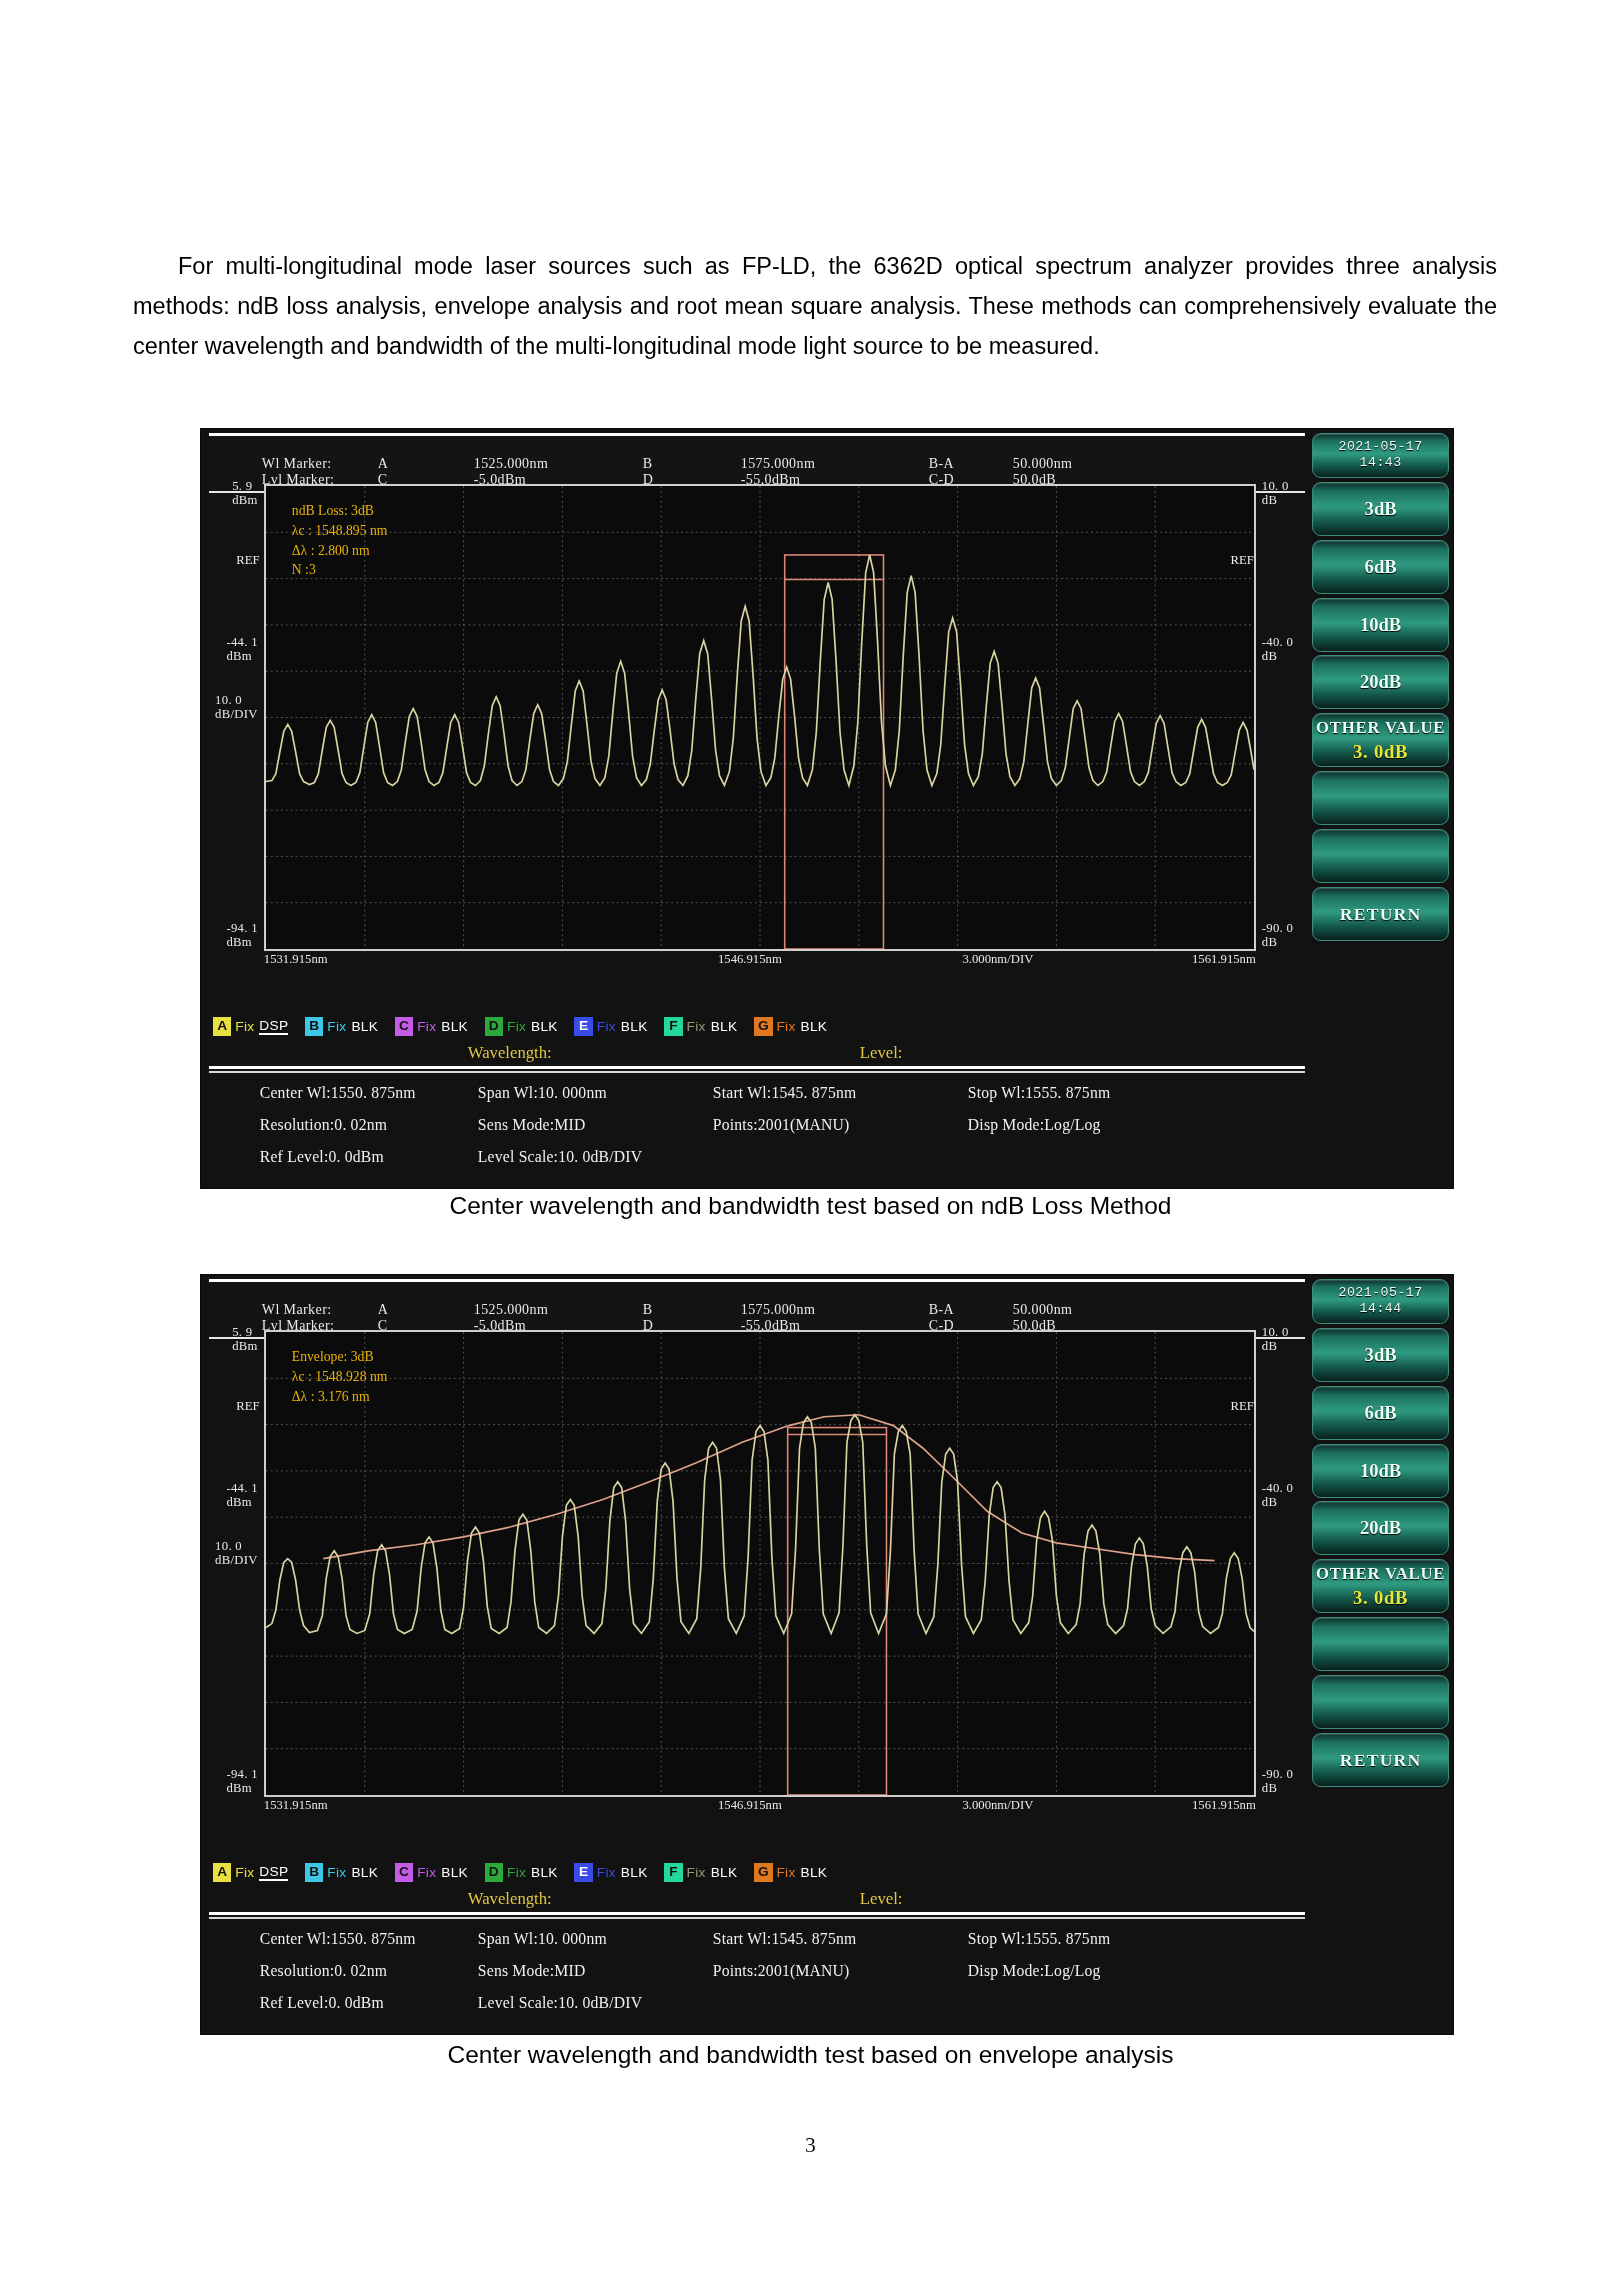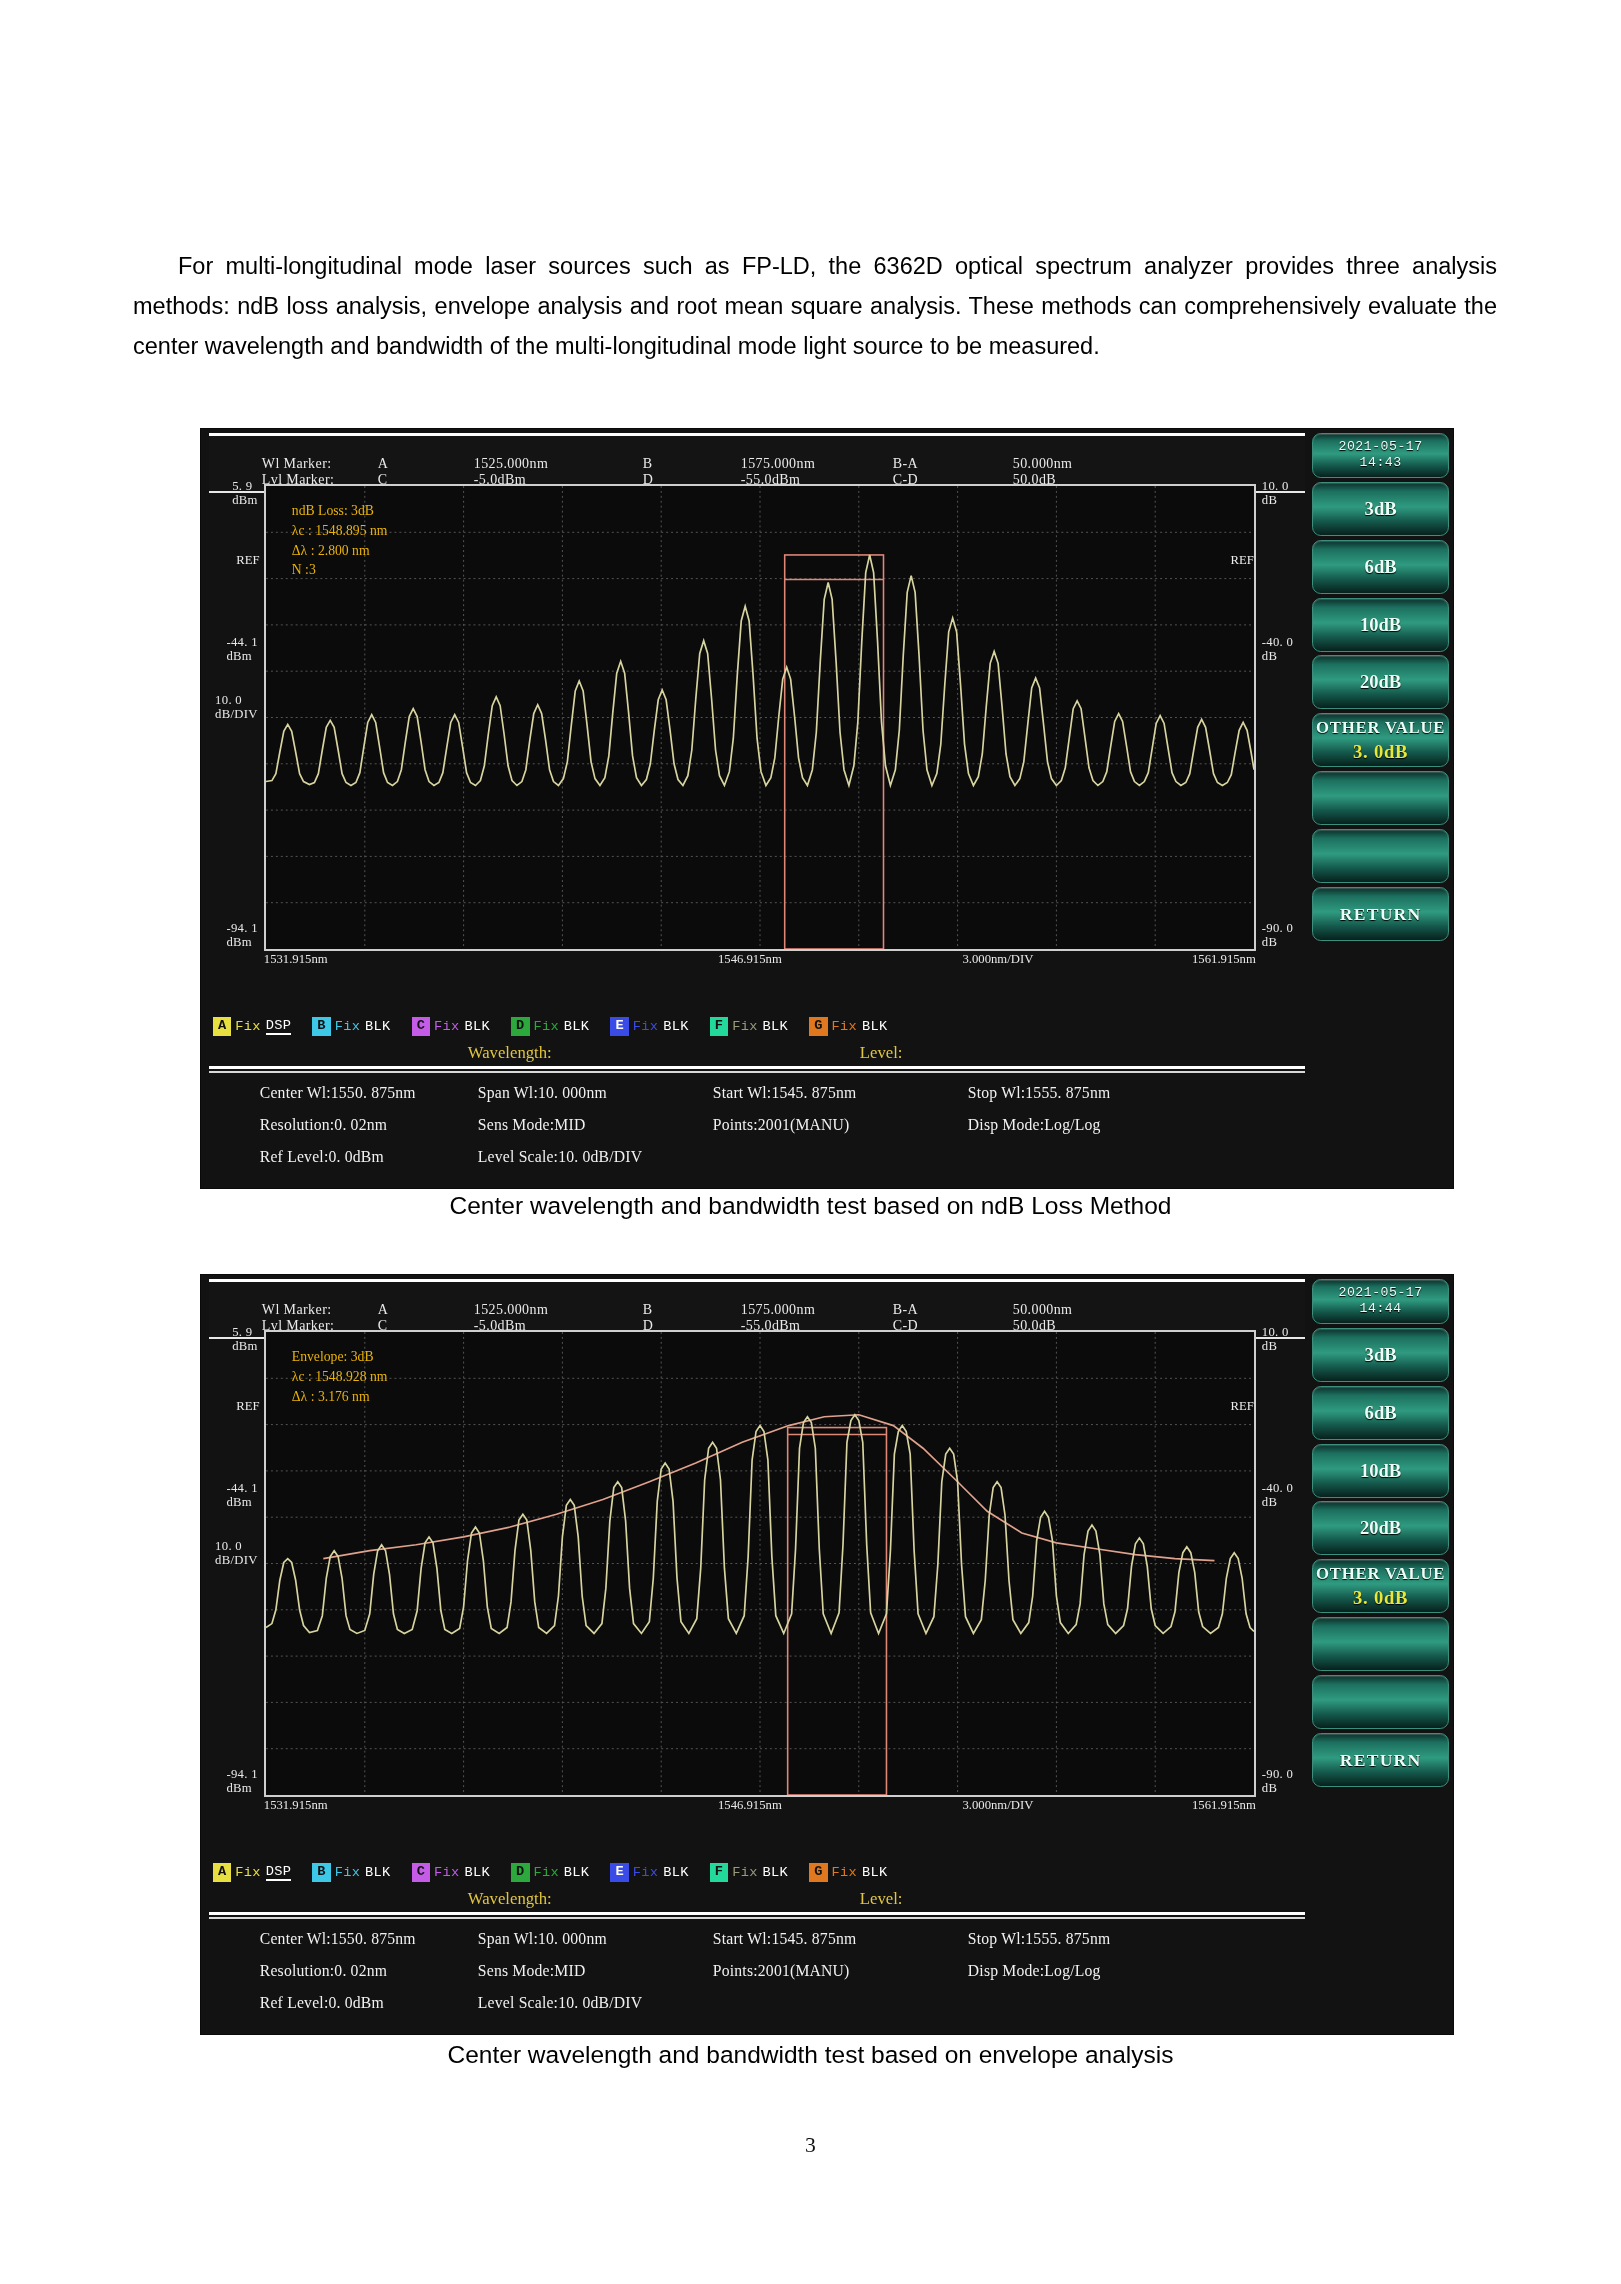--- a/index.html
+++ b/index.html
@@ -48,21 +48,21 @@
   .mk-rule{height:2.9px;background:#ffffff;margin:0;}
   .mk-rule.thin{height:2px;background:#e8e8e8;}
   .mk-body{background:#141414;padding:20px 0 2px 0;}
   .mk-row{position:relative;height:16.7px;font-size:14px;white-space:nowrap;}
   .mk-row span{position:absolute;top:0;letter-spacing:0.4px;}
   .c-lab{left:53px;}
   .c-a{left:169px;}
   .c-av{left:265px;}
   .c-b{left:434px;}
   .c-bv{left:532px;}
-  .c-ba{left:684px;font-family:Liberation Serif, serif;}
+  .c-ba{left:720px;font-family:Liberation Serif, serif;}
   .c-bav{left:804px;}
 
   
   .sk-col{position:absolute;right:3.9px;top:3.9px;width:137px;}
   .skey{
     position:relative;height:52px;margin-bottom:3.9px;border-radius:8.8px;
     background:linear-gradient(180deg,#0c302b 0%,#1c6f5e 16%,#2f9b80 46%,#14584b 74%,#07211d 100%);
     border:1px solid #3c8f7c;
     display:flex;align-items:center;justify-content:center;flex-direction:column;
     color:#eafff6;font-size:18.6px;font-weight:bold;
@@ -97,21 +97,21 @@
 
   .xlabels{position:absolute;left:55px;right:49px;top:478px;height:19.6px;font-size:12.7px;}
   .xl{position:absolute;top:0;white-space:nowrap;}
   .xl-l{left:0;}
   .xl-c{left:49%;transform:translateX(-50%);}
   .xl-d{left:74%;transform:translateX(-50%);}
   .xl-r{right:0;}
 
   
   .tracebar{position:absolute;left:11.8px;top:588px;height:19.6px;font-size:13.7px;
-    white-space:nowrap;font-family:Liberation Mono, monospace;}
+    white-space:nowrap;font-family:Liberation Sans, sans-serif;}
   .tchip{display:inline-block;width:18.6px;height:18.6px;line-height:18.6px;
     text-align:center;color:#111;font-weight:bold;vertical-align:middle;margin-right:3.9px;}
   .tfix{display:inline-block;vertical-align:middle;margin-right:4.9px;letter-spacing:0.3px;}
   .tmode{display:inline-block;vertical-align:middle;color:#fff;margin-right:12.7px;letter-spacing:0.3px;}
   .tmode.dsp{border-bottom:2px solid #fff;}
 
   
   .ptitle{position:absolute;left:11.8px;top:614px;width:1092px;height:23.5px;font-size:16.7px;color:#e2c641;}
   .ptitle .wl{position:absolute;left:255px;}
   .ptitle .lv{position:absolute;left:647px;}

